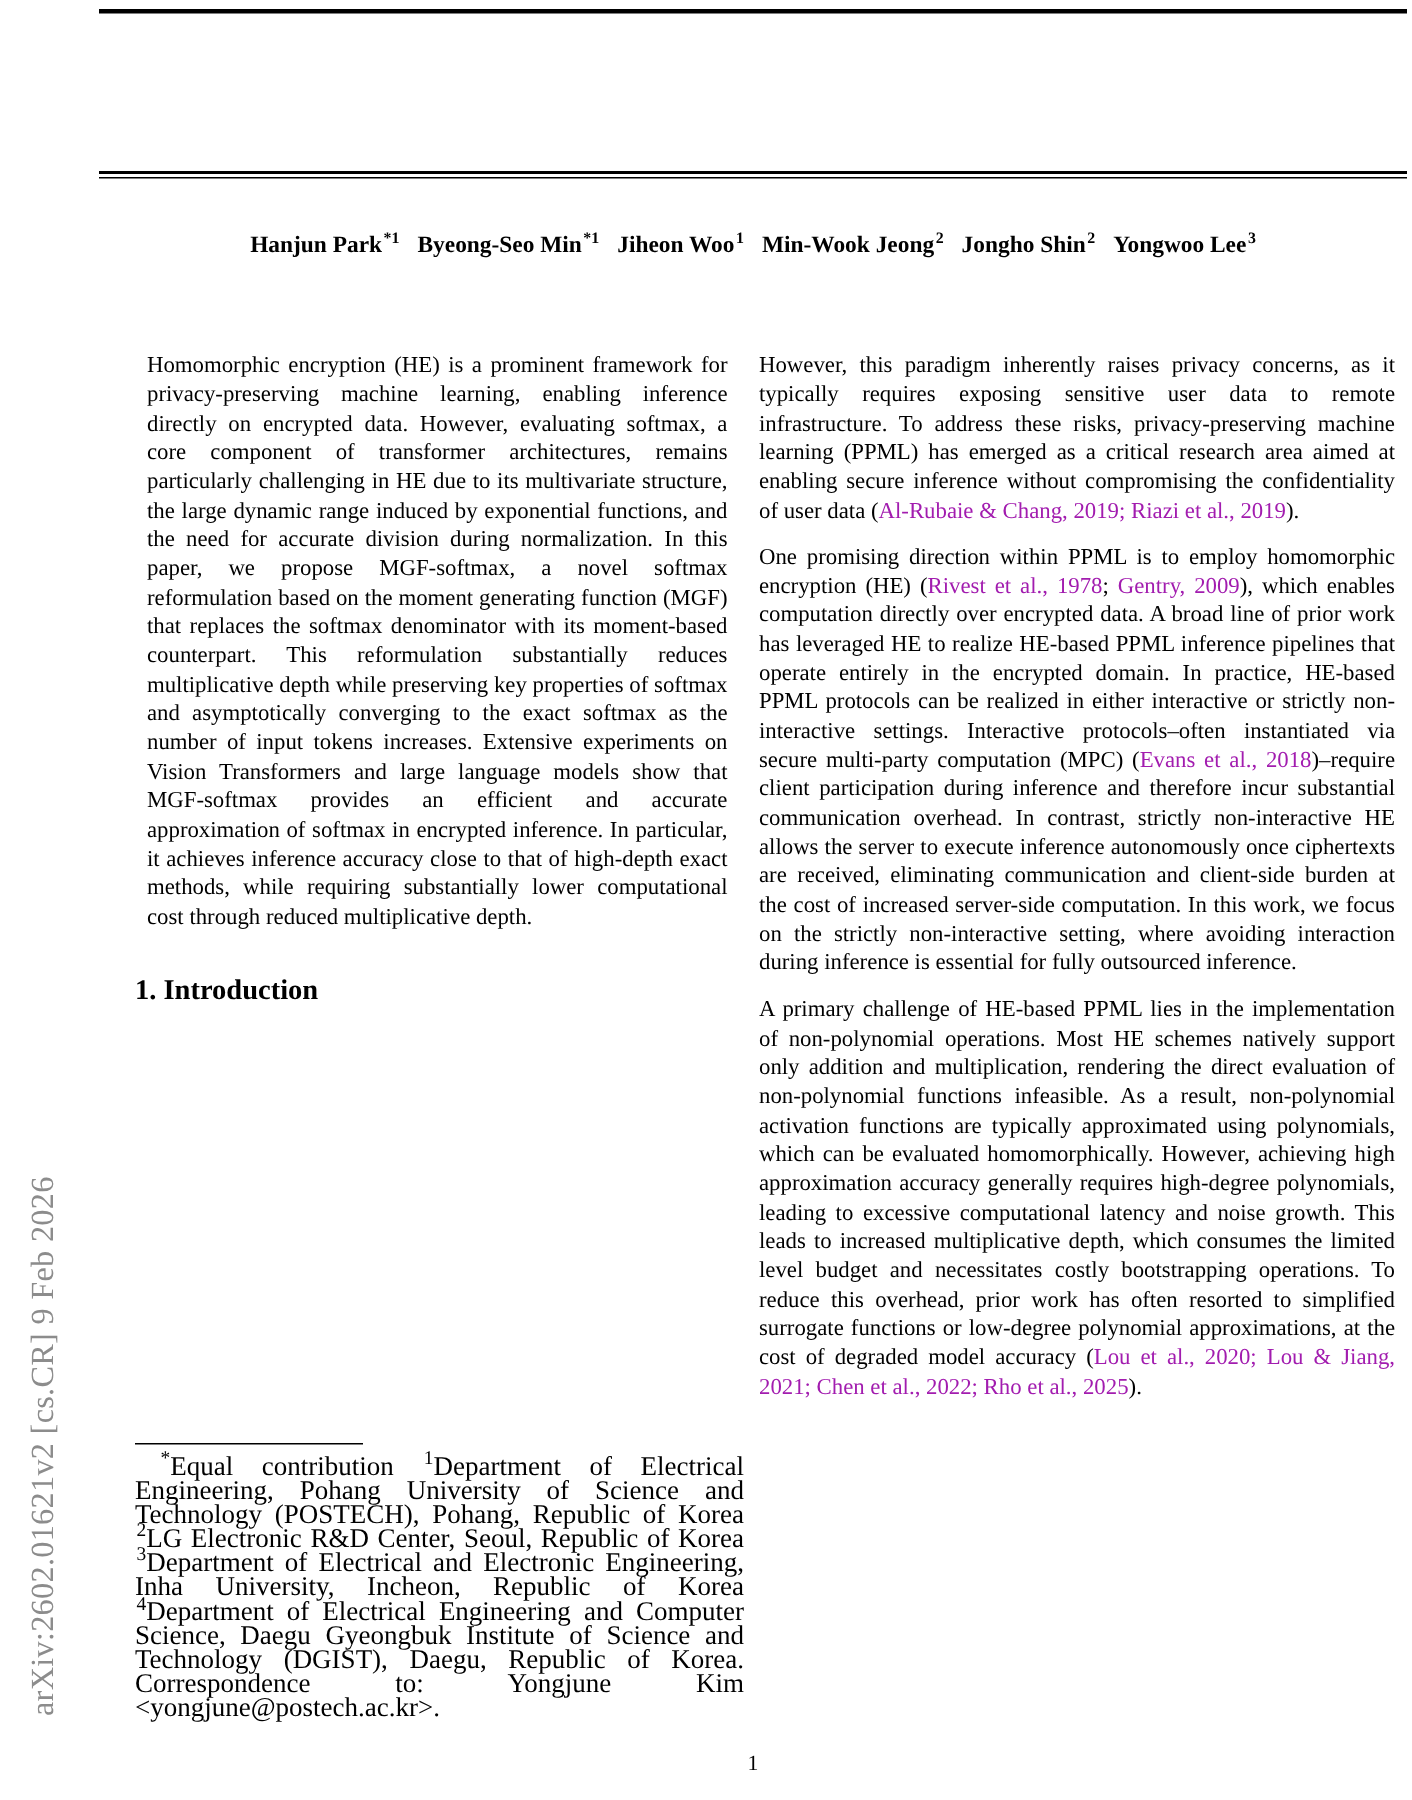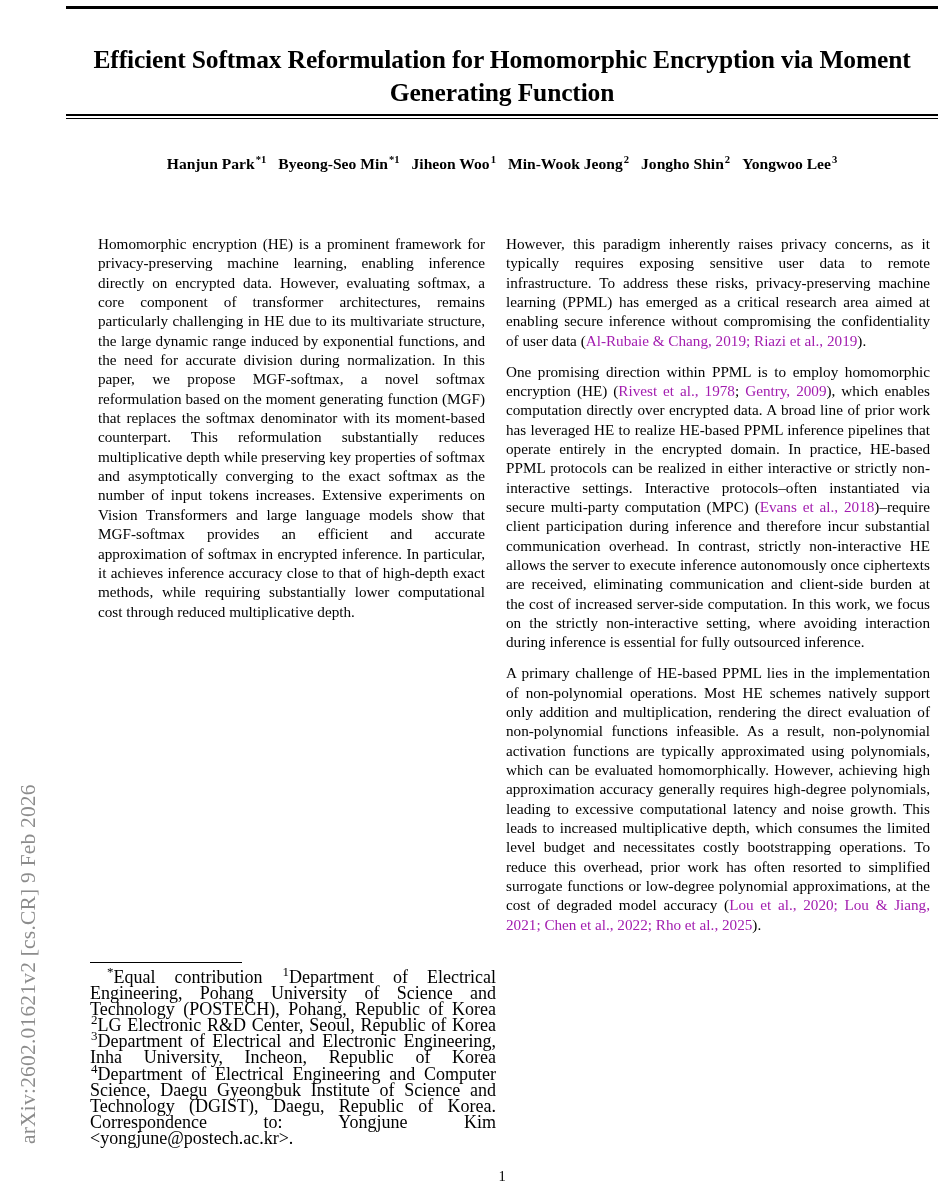--- a/index.html
+++ b/index.html
@@ -175,34 +175,34 @@
 </style>
 </head>
 <body>
 
 <div id="arxiv-stamp">arXiv:2602.01621v2  [cs.CR]  9 Feb 2026</div>
 
 <div id="page">
 
   <div class="rule-top"></div>
 
-  <h1 id="title">Efficient Softmax Reformulation for Homomorphic Encryption via Moment Generating Function</h1>
 
   <div class="rule-under-title-a"></div>
   <div class="rule-under-title-b"></div>
 
   <div id="authors">
     <div>
       <span class="au"><span>Hanjun Park</span><sup>*1</sup></span><span class="gap"></span><span class="au"><span>Byeong-Seo Min</span><sup>*1</sup></span><span class="gap"></span><span class="au"><span>Jiheon Woo</span><sup>1</sup></span><span class="gap"></span><span class="au"><span>Min-Wook Jeong</span><sup>2</sup></span><span class="gap"></span><span class="au"><span>Jongho Shin</span><sup>2</sup></span><span class="gap"></span><span class="au"><span>Yongwoo Lee</span><sup>3</sup></span>
     </div>
   </div>
 
   <div class="col" id="col-left">
     <div class="abstract-body">Homomorphic encryption (HE) is a prominent framework for privacy-preserving machine learning, enabling inference directly on encrypted data. However, evaluating softmax, a core component of transformer architectures, remains particularly challenging in HE due to its multivariate structure, the large dynamic range induced by exponential functions, and the need for accurate division during normalization. In this paper, we propose MGF-softmax, a novel softmax reformulation based on the moment generating function (MGF) that replaces the softmax denominator with its moment-based counterpart. This reformulation substantially reduces multiplicative depth while preserving key properties of softmax and asymptotically converging to the exact softmax as the number of input tokens increases. Extensive experiments on Vision Transformers and large language models show that MGF-softmax provides an efficient and accurate approximation of softmax in encrypted inference. In particular, it achieves inference accuracy close to that of high-depth exact methods, while requiring substantially lower computational cost through reduced multiplicative depth.</div>
 
+    <div class="sec-head">1. Introduction</div>
   </div>
 
   <div class="col" id="col-right">
     <p class="body"><span>However, this paradigm inherently raises privacy concerns, as it typically requires exposing sensitive user data to remote infrastructure. To address these risks, privacy-preserving machine learning (PPML) has emerged as a critical research area aimed at enabling secure inference without compromising the confidentiality of user data (</span><span class="cite">Al-Rubaie &amp; Chang, 2019; Riazi et al., 2019</span><span>).</span></p>
 
     <p class="body"><span>One promising direction within PPML is to employ homomorphic encryption (HE) (</span><span class="cite">Rivest et al., 1978</span><span>; </span><span class="cite">Gentry, 2009</span><span>), which enables computation directly over encrypted data. A broad line of prior work has leveraged HE to realize HE-based PPML inference pipelines that operate entirely in the encrypted domain. In practice, HE-based PPML protocols can be realized in either interactive or strictly non-interactive settings. Interactive protocols–often instantiated via secure multi-party computation (MPC) (</span><span class="cite">Evans et al., 2018</span><span>)–require client participation during inference and therefore incur substantial communication overhead. In contrast, strictly non-interactive HE allows the server to execute inference autonomously once ciphertexts are received, eliminating communication and client-side burden at the cost of increased server-side computation. In this work, we focus on the strictly non-interactive setting, where avoiding interaction during inference is essential for fully outsourced inference.</span></p>
 
     <p class="body"><span>A primary challenge of HE-based PPML lies in the implementation of non-polynomial operations. Most HE schemes natively support only addition and multiplication, rendering the direct evaluation of non-polynomial functions infeasible. As a result, non-polynomial activation functions are typically approximated using polynomials, which can be evaluated homomorphically. However, achieving high approximation accuracy generally requires high-degree polynomials, leading to excessive computational latency and noise growth. This leads to increased multiplicative depth, which consumes the limited level budget and necessitates costly bootstrapping operations. To reduce this overhead, prior work has often resorted to simplified surrogate functions or low-degree polynomial approximations, at the cost of degraded model accuracy (</span><span class="cite">Lou et al., 2020; Lou &amp; Jiang, 2021; Chen et al., 2022; Rho et al., 2025</span><span>).</span></p>
   </div>
 

